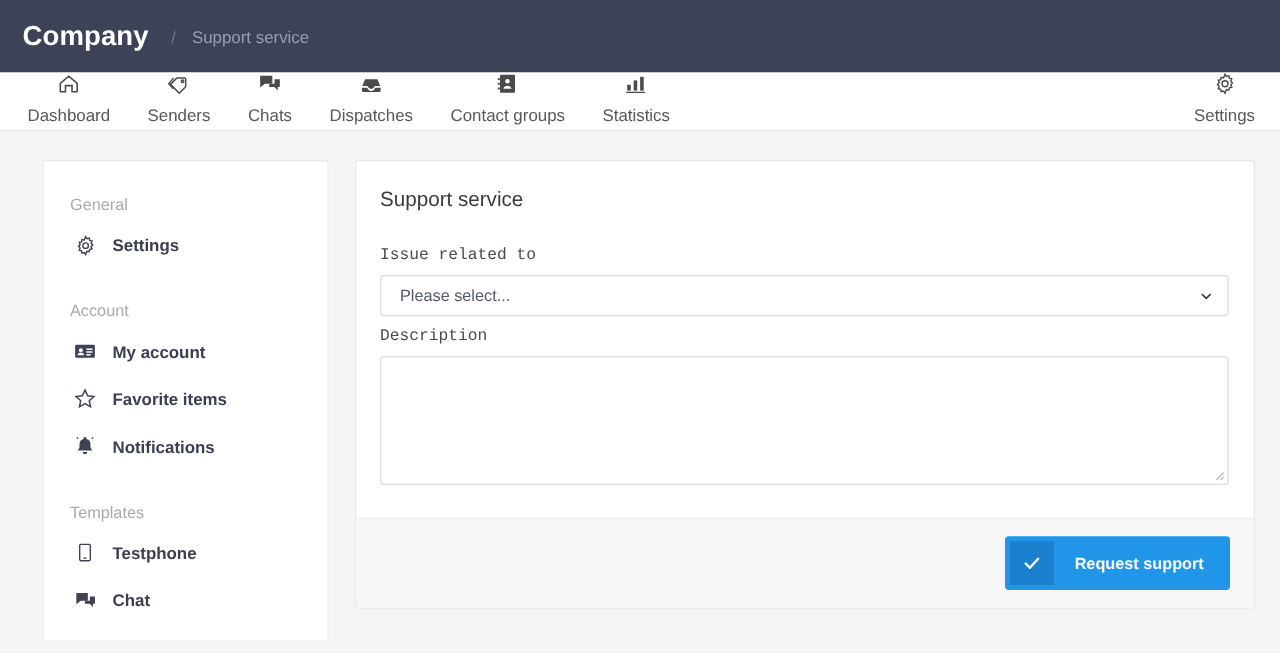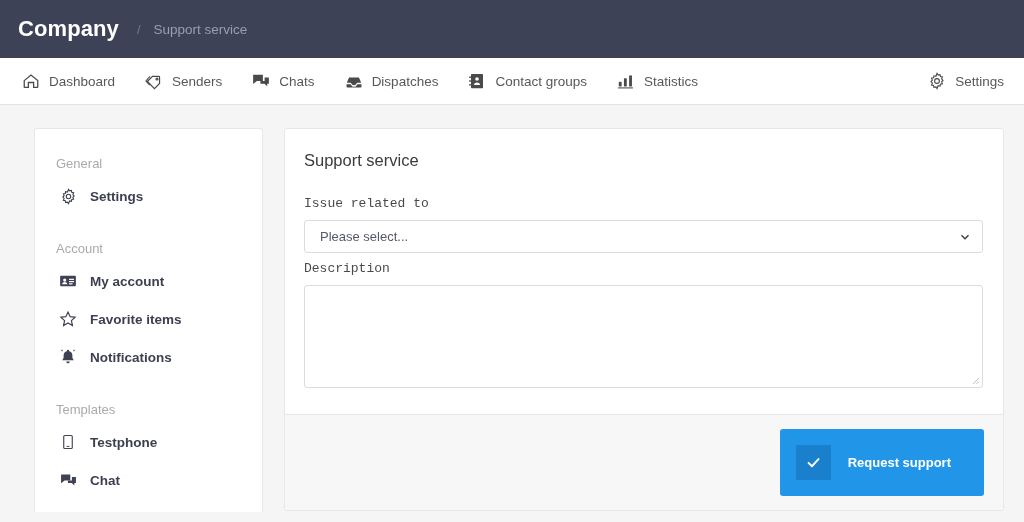--- a/index.html
+++ b/index.html
@@ -48,20 +48,21 @@
   }
   .nav-items { display: flex; align-items: center; flex: 1; }
   .nav-right { display: flex; align-items: center; }
   .nav-item {
     display: flex;
     align-items: center;
     gap: 9px;
     margin-right: 30px;
     cursor: pointer;
     height: 46px;
+    flex-direction: column;
   }
   .nav-right .nav-item { margin-right: 0; }
   .nav-label {
     font-size: 13.5px;
     color: #585858;
     white-space: nowrap;
   }
   .nav-ico {
     width: 18px; height: 18px;
     display: inline-flex;
@@ -189,21 +190,21 @@
     border-radius: 0 0 3px 3px;
   }
   .btn {
     display: inline-flex;
     align-items: stretch;
     border: none;
     border-radius: 3px;
     overflow: hidden;
     cursor: pointer;
     font-family: "Liberation Sans", sans-serif;
-    padding: 16px;
+    padding: 4px;
     background: #2196e8;
   }
   .btn-ico {
     background: #1a7fcc;
     width: 35px;
     display: flex;
     align-items: center;
     justify-content: center;
     color: #ffffff;
   }

